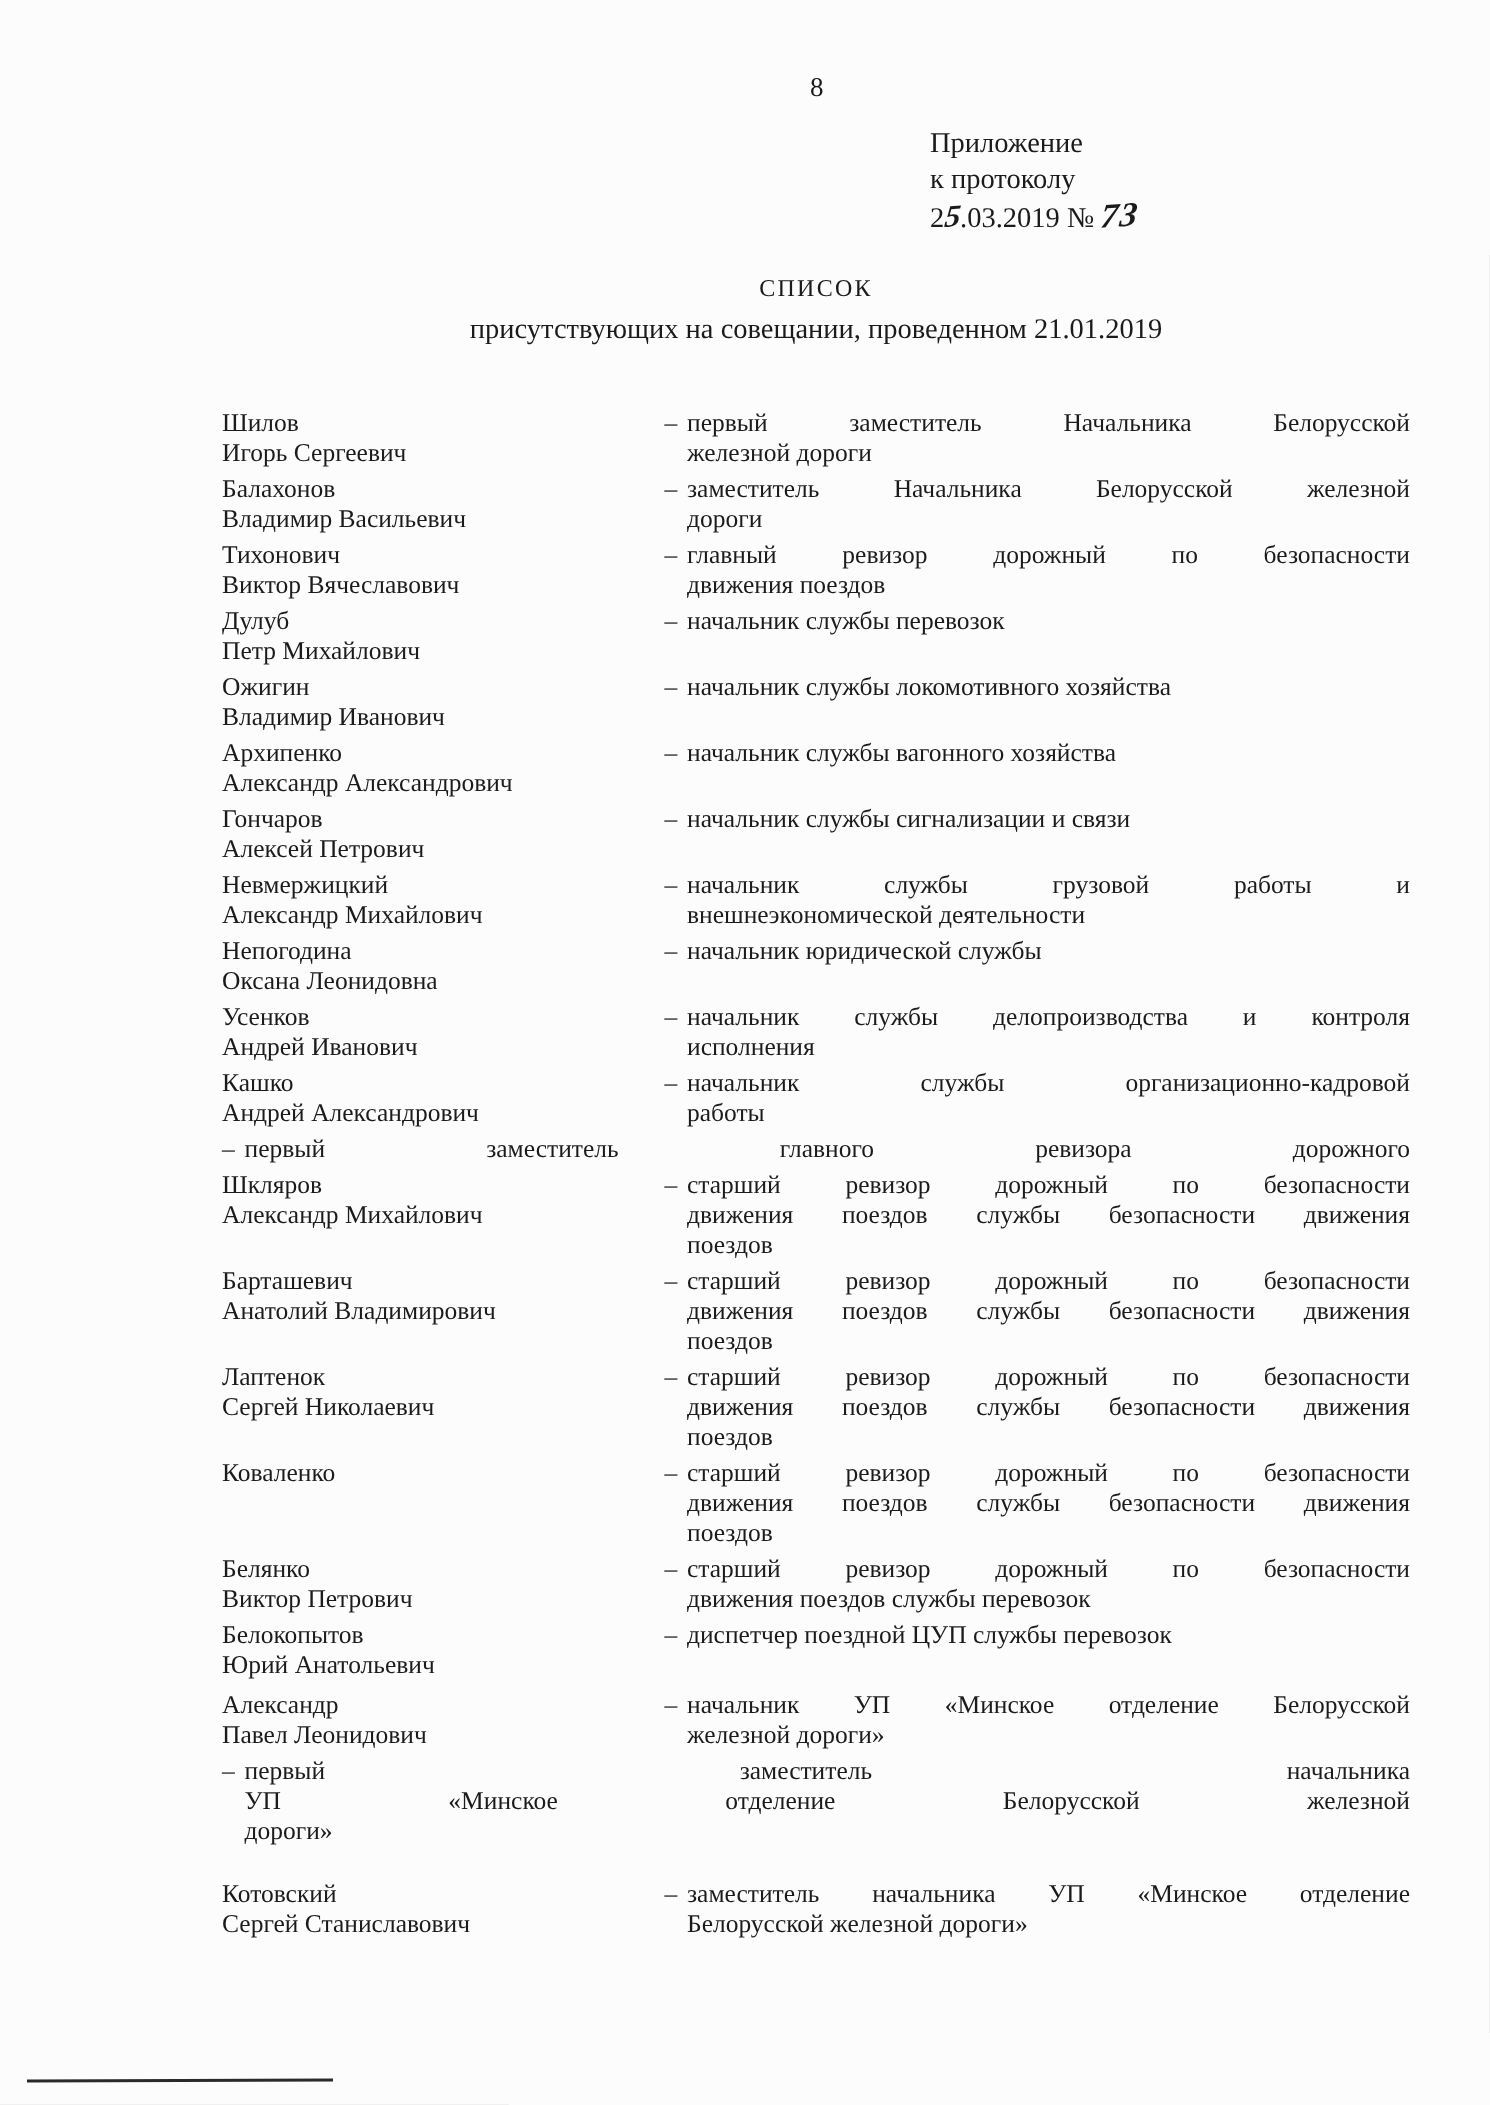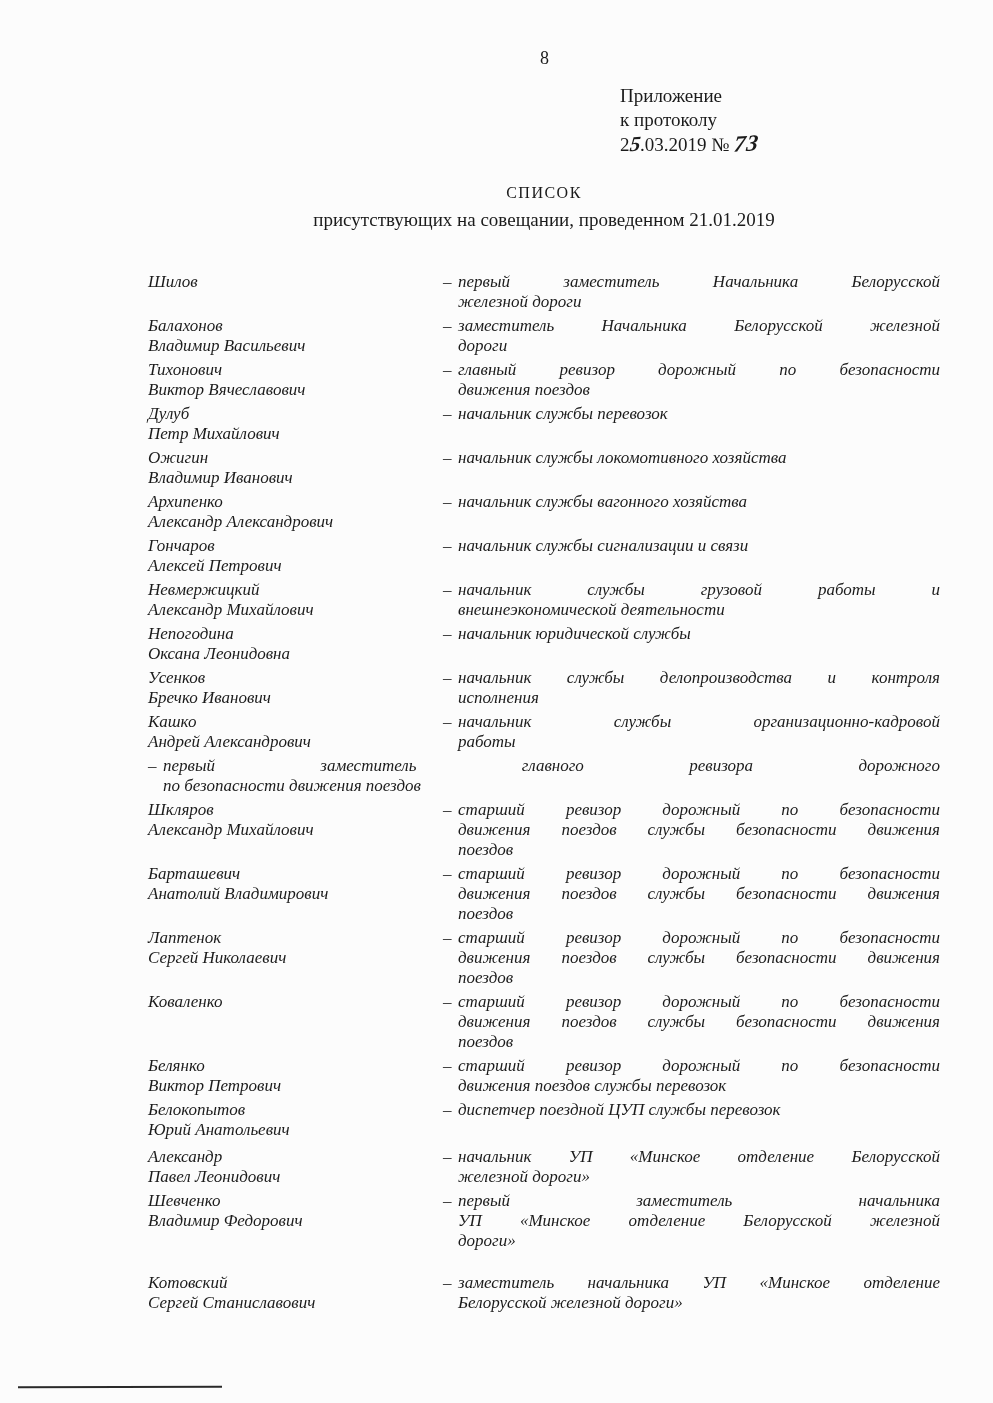--- a/index.html
+++ b/index.html
@@ -37,21 +37,20 @@
     margin:0 0 7px 0;font-weight:normal;
   }
   .doc-subtitle{font-size:19px;}
   .list{
     position:absolute;left:148px;top:272px;width:792px;
     font-size:17px;line-height:20px;
   }
   .entry{
     display:flex;align-items:flex-start;
     margin-bottom:4px;
-    font-style:italic;
   }
   .entry:nth-child(19){margin-top:7px;}
   .entry:nth-child(21){margin-top:22px;}
   .ncol{width:295px;flex:0 0 295px;}
   .nline{white-space:nowrap;}
   .rcol{flex:1;display:flex;align-items:flex-start;}
   .dash{width:15px;flex:0 0 15px;}
   .rlines{flex:1;}
   .rline{}
   .jline{text-align:justify;text-align-last:justify;}
@@ -79,20 +78,21 @@
 
   <div class="title-block">
     <div class="doc-title">СПИСОК</div>
     <div class="doc-subtitle">присутствующих на совещании, проведенном 21.01.2019</div>
   </div>
 
   <div class="list" id="attendees-list">
       <div class="entry">
         <div class="ncol">
           <div class="nline">Шилов</div>
+          <div class="nline">Игорь Сергеевич</div>
         </div>
         <div class="rcol">
           <div class="dash">–</div>
           <div class="rlines">
             <div class="rline jline">первый заместитель Начальника Белорусской</div>
             <div class="rline lline">железной дороги</div>
           </div>
         </div>
       </div>
       <div class="entry">
@@ -190,21 +190,21 @@
         <div class="rcol">
           <div class="dash">–</div>
           <div class="rlines">
             <div class="rline lline">начальник юридической службы</div>
           </div>
         </div>
       </div>
       <div class="entry">
         <div class="ncol">
           <div class="nline">Усенков</div>
-          <div class="nline">Бречко Иванович</div>
+          <div class="nline">Андрей Иванович</div>
         </div>
         <div class="rcol">
           <div class="dash">–</div>
           <div class="rlines">
             <div class="rline jline">начальник службы делопроизводства и контроля</div>
             <div class="rline lline">исполнения</div>
           </div>
         </div>
       </div>
       <div class="entry">
@@ -218,21 +218,20 @@
             <div class="rline jline">начальник службы организационно-кадровой</div>
             <div class="rline lline">работы</div>
           </div>
         </div>
       </div>
       <div class="entry">
         <div class="rcol">
           <div class="dash">–</div>
           <div class="rlines">
             <div class="rline jline">первый заместитель главного ревизора дорожного</div>
-            <div class="rline lline">по безопасности движения поездов</div>
           </div>
         </div>
       </div>
       <div class="entry">
         <div class="ncol">
           <div class="nline">Шкляров</div>
           <div class="nline">Александр Михайлович</div>
         </div>
         <div class="rcol">
           <div class="dash">–</div>
@@ -316,24 +315,20 @@
         </div>
         <div class="rcol">
           <div class="dash">–</div>
           <div class="rlines">
             <div class="rline jline">начальник УП «Минское отделение Белорусской</div>
             <div class="rline lline">железной дороги»</div>
           </div>
         </div>
       </div>
       <div class="entry">
-        <div class="ncol">
-          <div class="nline">Шевченко</div>
-          <div class="nline">Владимир Федорович</div>
-        </div>
         <div class="rcol">
           <div class="dash">–</div>
           <div class="rlines">
             <div class="rline jline">первый заместитель начальника</div>
             <div class="rline jline">УП «Минское отделение Белорусской железной</div>
             <div class="rline lline">дороги»</div>
           </div>
         </div>
       </div>
       <div class="entry">

